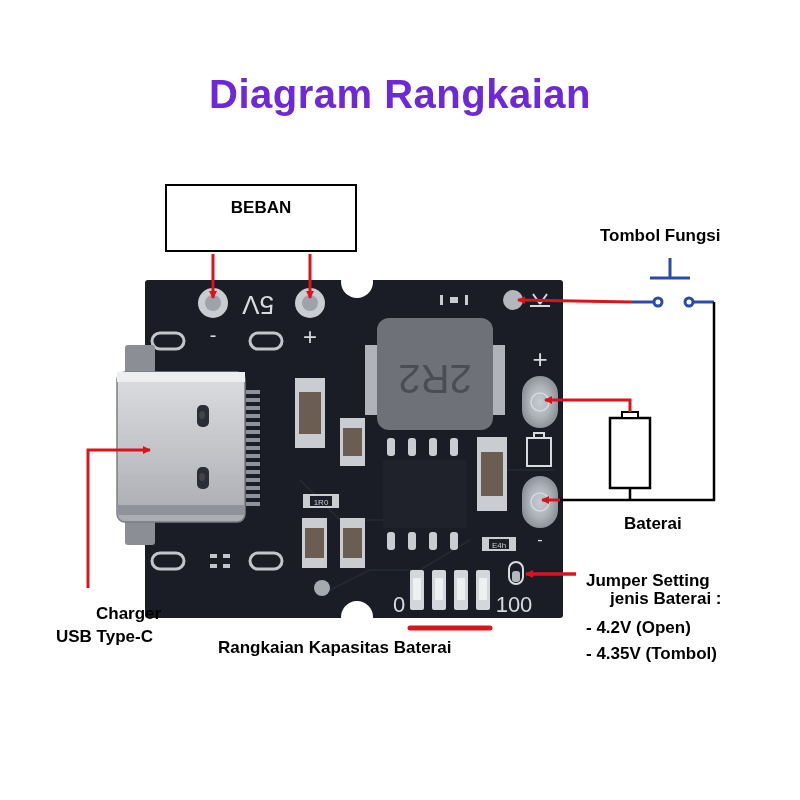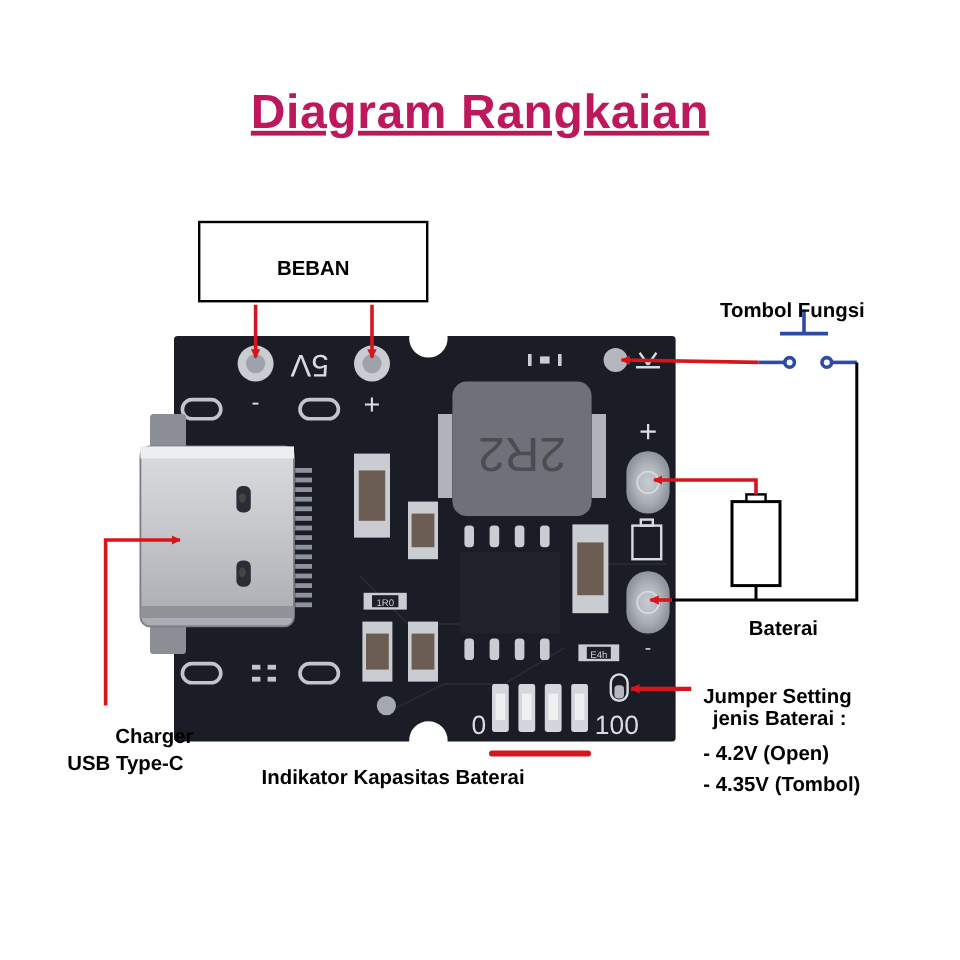--- a/index.html
+++ b/index.html
@@ -1,20 +1,20 @@
 <!DOCTYPE html>
 <html><head>
 <meta charset="utf-8">
 <style>
   html, body { margin:0; padding:0; background:#ffffff; }
   body { width:800px; height:800px; position:relative; overflow:hidden; font-family:"Liberation Sans", sans-serif; }
   .abs { position:absolute; }
-  .title { left:0; width:800px; top:72px; text-align:center; font-size:40px; font-weight:bold; color:#be185d; letter-spacing:0.5px; padding-left:-20px;text-decoration:underline; }
+  .title { left:0; width:800px; top:72px; text-align:center; font-size:40px; font-weight:bold; color:#6d28d9; letter-spacing:0.5px; padding-left:-20px; }
   .lbl { font-weight:bold; color:#000; font-size:17px; line-height:21px; }
-  .beban { left:165px; top:184px; width:192px; height:68px; border:2px solid #000; background:#fff; text-align:center; font-weight:bold; font-size:17px; line-height:23px; box-sizing:border-box; padding-top:26px; }
+  .beban { left:165px; top:184px; width:192px; height:68px; border:2px solid #000; background:#fff; text-align:center; font-weight:bold; font-size:17px; line-height:23px; box-sizing:border-box; padding-top:10px; }
   svg { position:absolute; left:0; top:0; }
 </style>
 </head>
 <body>
 
 <div class="abs title">Diagram Rangkaian</div>
 
 <div class="abs beban">
   <div>BEBAN</div>
 </div>
@@ -226,21 +226,21 @@
   </g>
   <path d="M630,412 L630,400 L545,400" stroke="#d8141c" stroke-width="3" fill="none" marker-end="url(#arrR)"></path>
 
   <line x1="576" y1="574" x2="526" y2="574" stroke="#d8141c" stroke-width="3.5" marker-end="url(#arrR)"></line>
 
   <path d="M88,588 L88,450 L150,450" stroke="#d8141c" stroke-width="3" fill="none" marker-end="url(#arrR)"></path>
 
   <line x1="410" y1="628" x2="490" y2="628" stroke="#d8141c" stroke-width="5" stroke-linecap="round"></line>
 </svg>
 
-<div class="abs lbl" style="left:600px; top:225px;margin-top:23px;">Tombol Fungsi</div>
+<div class="abs lbl" style="left:600px; top:225px;">Tombol Fungsi</div>
 <div class="abs lbl" style="left:624px; top:513px;">Baterai</div>
 <div class="abs lbl" style="left:586px; top:570px;">Jumper Setting</div>
-<div class="abs lbl" style="left:594px; top:588px;">jenis Baterai :</div>
+<div class="abs lbl" style="left:610px; top:588px;">jenis Baterai :</div>
 <div class="abs lbl" style="left:586px; top:617px;text-align:center;">- 4.2V (Open)</div>
 <div class="abs lbl" style="left:586px; top:643px;">- 4.35V (Tombol)</div>
 <div class="abs lbl" style="left:52px; top:603px;margin-left:44px;">Charger</div>
 <div class="abs lbl" style="left:56px; top:626px;">USB Type-C</div>
-<div class="abs lbl" style="left:218px; top:637px;">Indikator Kapasitas Baterai</div>
+<div class="abs lbl" style="left:218px; top:637px;">Rangkaian Kapasitas Baterai</div>
 
 </body></html>

